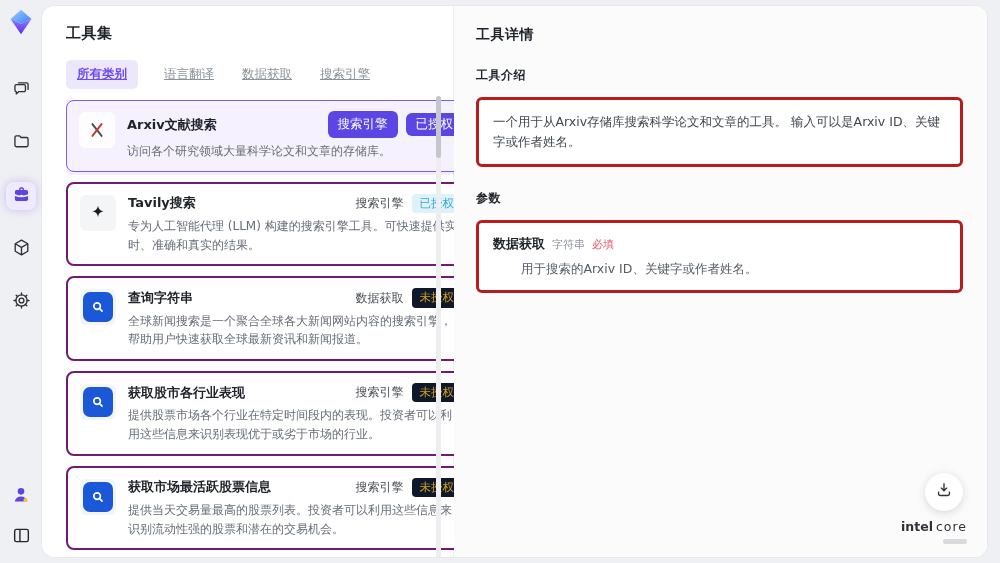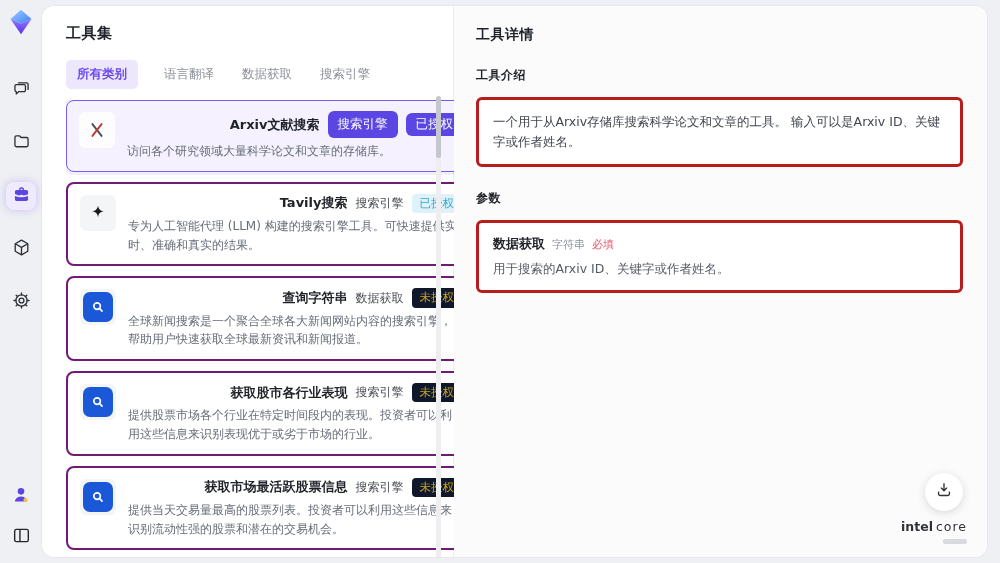--- a/index.html
+++ b/index.html
@@ -21,35 +21,35 @@
   .rail .spacer { flex:1; }
   .rail .bottom { display:flex; flex-direction:column; gap:12px; align-items:center; margin-bottom:12px; }
   
   .sheet { position:absolute; left:42px; top:6px; right:13px; bottom:6px;
     background:#fff; border-radius:12px; display:flex; overflow:hidden;
     box-shadow:0 0 0 1px rgba(0,0,0,.03); }
   
   .left-col { width:412px; padding:18px 0 0 24px; position:relative; border-right:1px solid #ECEDEF; }
   .tools-title { font-size:15px; font-weight:700; letter-spacing:.5px; }
   .tabs { display:flex; align-items:center; gap:24px; margin-top:17px; font-size:12.5px; color:#8B9199; }
-  .tab { cursor:pointer; padding:6px 2px; white-space:nowrap; }
+  .tab { cursor:pointer; padding:6px 2px; white-space:nowrap;text-decoration:underline; }
   .tab.active { background:#EDE7FB; color:#6C4BEF; font-weight:600; padding:6px 11px; border-radius:5px; }
   .list { margin-top:11px; width:410px; height:468px; overflow:hidden;
     display:flex; flex-direction:column; gap:10px; }
   .card { border:2px solid #701a75; border-radius:8px; background:#fff;
     padding:10px 12px; display:flex; gap:12px; flex:none; cursor:pointer; }
   .card.selected { border:1.5px solid #7B5BF5; background:#F5F1FE;
     box-shadow:0 0 0 3px rgba(123,91,245,.10); }
   .card-icon { width:36px; height:36px; border-radius:6px; background:#F4F5F6;
     display:flex; align-items:center; justify-content:center; flex:none; margin-top:1px; }
   .card.selected .card-icon { background:#FDFDFE; }
   .blue-tile { width:30px; height:30px; border-radius:7px; background:#1A58D8;
     display:flex; align-items:center; justify-content:center; }
   .card-body { flex:1; min-width:0; }
-  .row1 { display:flex; align-items:center; gap:8px;text-align:right; }
+  .row1 { display:flex; align-items:center; gap:8px; }
   .card-title { font-size:13px; font-weight:700; color:#1F2329; flex:1; white-space:nowrap; }
   .cat-label { font-size:12px; color:#4C5058; white-space:nowrap; }
   .pill { font-size:11.5px; line-height:1; padding:4px 8px; border-radius:4px; white-space:nowrap; }
   .pill.auth { background:#DFF2F9; color:#35A9CE; }
   .pill.unauth { background:#0f172a; color:#CDA41C; }
   .card.selected .cat-label, .card.selected .pill {
     background:#5B46E4; color:#fff; font-size:12.5px; padding:5px 10px; border-radius:6px; }
   .card-desc { margin-top:4px; font-size:12px; color:#676D78; line-height:1.55; }
   .scrollbar { position:absolute; top:90px; right:12px; width:5px; height:466px;
     background:#EEEEF0; border-radius:3px; }
@@ -58,21 +58,21 @@
   .right-col { flex:1; position:relative; padding:20px 24px 0 22px; background:#FBFBFC; }
   .details-title { font-size:14px; font-weight:700; letter-spacing:.5px; }
   .section-h { font-size:12px; font-weight:700; margin-top:23px; letter-spacing:.5px; }
   .box { border:3px solid #b91c1c; border-radius:6px; background:#fff;
     padding:12px 14px; margin-top:13px; }
   .intro-text { font-size:12.5px; color:#41464F; line-height:1.6; }
   .param-head { display:flex; align-items:baseline; gap:7px; }
   .param-name { font-size:13px; font-weight:700; color:#1F2329; }
   .param-type { font-size:11px; color:#8B9199; }
   .param-req { font-size:11px; color:#E5576[0]; color:#E5576A; }
-  .param-desc { margin-top:8px; font-size:12.5px; color:#555B64; }
+  .param-desc { margin-top:8px; font-size:12.5px; color:#555B64;margin-left:28px; }
   
   .fab { position:absolute; right:24px; bottom:46px; width:38px; height:38px; border-radius:50%;
     background:#fff; box-shadow:0 2px 10px rgba(0,0,0,.14); display:flex;
     align-items:center; justify-content:center; cursor:pointer; }
   .intel { position:absolute; right:20px; bottom:10px; text-align:right; color:#2F3237;
     font-size:12.5px; line-height:1.1; }
   .intel .iw { font-weight:700;margin-left:28px; }
   .intel .cw { font-weight:400; letter-spacing:1px; margin-left:3px; }
   .cpu-tier-mark { display:inline-block; width:24px; height:5px; border-radius:2px;
     background:#D9DADE; margin-top:2px; }

